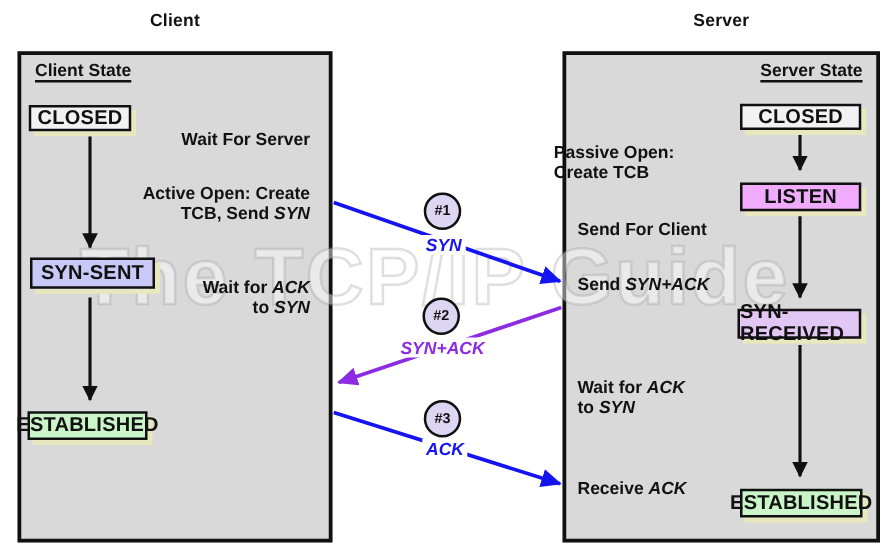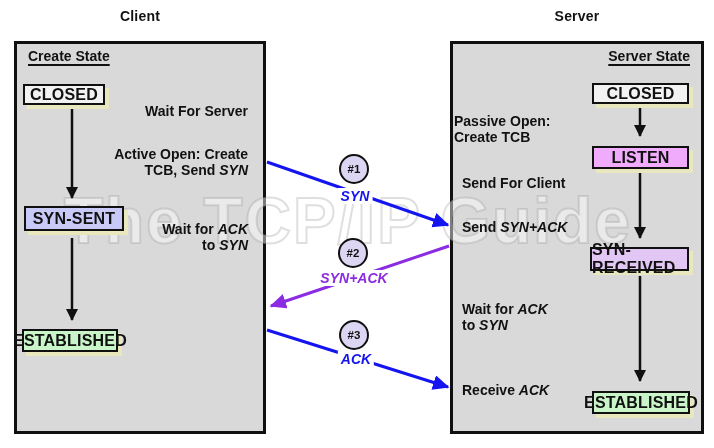--- a/index.html
+++ b/index.html
@@ -70,21 +70,21 @@
 
     <line x1="640" y1="108" x2="640" y2="136" stroke="#101010" stroke-width="2.5" marker-end="url(#mh-black)"></line>
     <line x1="640" y1="171" x2="640" y2="238" stroke="#101010" stroke-width="2.5" marker-end="url(#mh-black)"></line>
     <line x1="640" y1="276" x2="640" y2="381" stroke="#101010" stroke-width="2.5" marker-end="url(#mh-black)"></line>
 
     <line x1="267" y1="162" x2="448" y2="225" stroke-width="3" marker-end="url(#mh-blue)" stroke="#1414f0"></line>
     <line x1="449" y1="246" x2="271" y2="306" stroke-width="3" marker-end="url(#mh-purple)" stroke="#8b2be2"></line>
     <line x1="267" y1="330" x2="448" y2="387" stroke-width="3" marker-end="url(#mh-blue)" stroke="#1414f0"></line>
   </svg>
 
-  <div class="panel-header" style="left:28px;top:48px;">Create State</div>
+  <div class="panel-header" style="left:28px;top:48px;">Client State</div>
   <div class="state-box" style="left: 23px; top: 84px; width: 82px; height: 21px; background: rgb(242, 242, 242);">CLOSED</div>
   <div class="state-box" style="left: 24px; top: 206px; width: 100px; height: 25px; background: rgb(201, 201, 247);">SYN-SENT</div>
   <div class="state-box" style="left: 22px; top: 329px; width: 96px; height: 23px; background: rgb(201, 245, 201);">ESTABLISHED</div>
 
   <div class="note right" style="right:466px;top:104px;width:170px;">
       <div><span>Wait For Server</span></div>
     </div>
   <div class="note right" style="right:466px;top:147px;width:170px;">
       <div><span>Active Open: Create</span></div>
       <div><span>TCB, Send </span><span class="it">SYN</span></div>
@@ -93,21 +93,21 @@
       <div><span>Wait for </span><span class="it">ACK</span></div>
       <div><span>to </span><span class="it">SYN</span></div>
     </div>
 
   <div class="panel-header" style="right:24px;top:48px;">Server State</div>
   <div class="state-box" style="left: 592px; top: 83px; width: 97px; height: 21px; background: rgb(242, 242, 242);">CLOSED</div>
   <div class="state-box" style="left: 592px; top: 146px; width: 97px; height: 23px; background: #f0abfc;">LISTEN</div>
   <div class="state-box" style="left: 590px; top: 247px; width: 99px; height: 24px; background: rgb(226, 198, 244);">SYN-RECEIVED</div>
   <div class="state-box" style="left: 592px; top: 391px; width: 98px; height: 23px; background: rgb(201, 245, 201);">ESTABLISHED</div>
 
-  <div class="note" style="left:454px;top:114px;width:130px;">
+  <div class="note" style="left:443px;top:114px;width:130px;">
       <div><span>Passive Open:</span></div>
       <div><span>Create TCB</span></div>
     </div>
   <div class="note" style="left:462px;top:176px;width:130px;">
       <div><span>Send For Client</span></div>
     </div>
   <div class="note" style="left:462px;top:220px;width:130px;">
       <div><span>Send </span><span class="it">SYN+ACK</span></div>
     </div>
   <div class="note" style="left:462px;top:302px;width:130px;">

